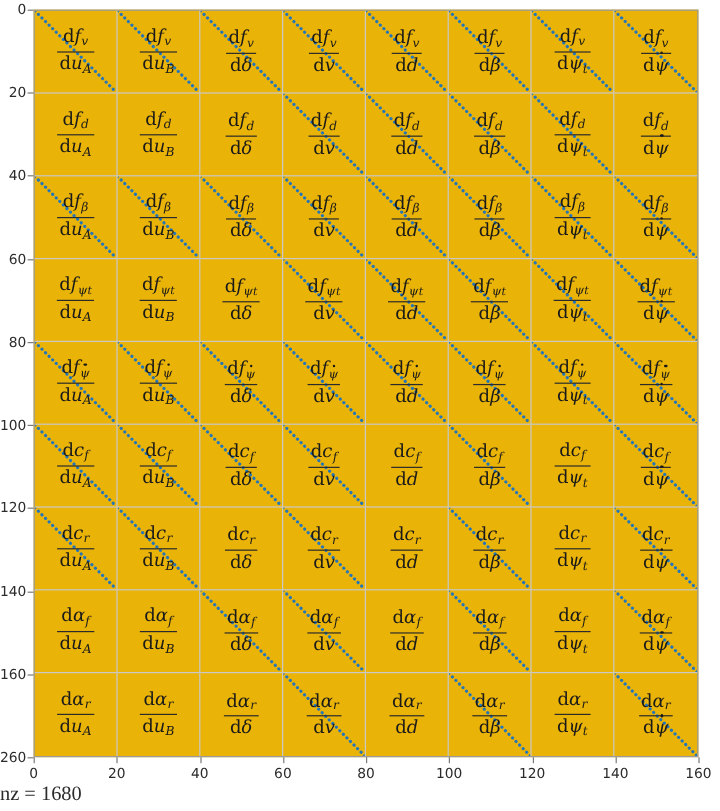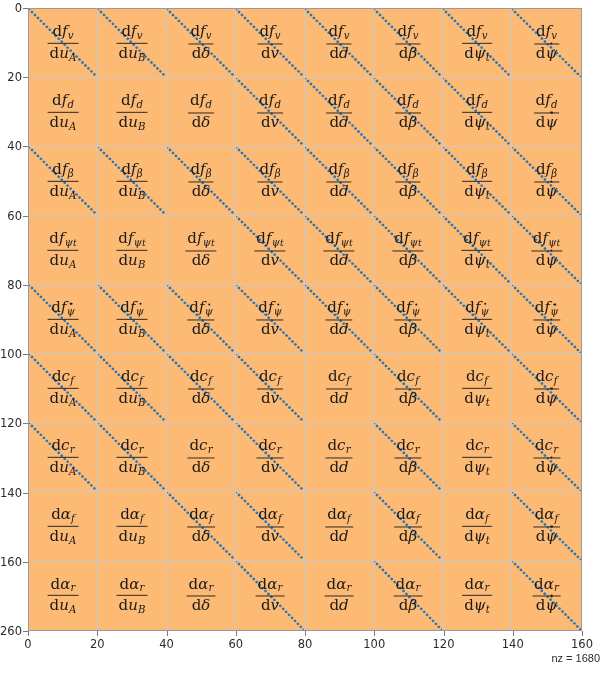--- a/index.html
+++ b/index.html
@@ -12,21 +12,21 @@
   }
   #fig{position:absolute;left:0;top:0;width:600px;height:676px;}
 
   
   #plot{
     position:absolute;
     left:28px; top:8px;
     width:554px; height:623px;
     border:1px solid #9a9a9a;
     box-sizing:border-box;
-    background:#fdba74;
+    background:#eab308;
   }
   #cellgrid{
     position:absolute; left:0; top:0; right:0; bottom:0;
     display:grid;
     grid-template-columns:repeat(8,1fr);
     grid-template-rows:repeat(9,1fr);
   }
   .cell{
     position:relative;
     border-right:1px solid #c9c9c9;
@@ -82,23 +82,23 @@
   .ytick-label{right:584px;transform:translateY(-50%);text-align:right;}
   .xtick-label{transform:translateX(-50%);}
   .tickmark{position:absolute;background:#7a7a7a;}
   .ytickmark{width:5px;height:1px;left:23px;}
   .xtickmark{height:5px;width:1px;top:631px;}
 
   #xlabel{
     position:absolute;
     left:0;right:0;
     top:652px;
-    text-align:right;
-    font-family:Liberation Sans, sans-serif;
-    font-size:11px;
+    text-align:left;
+    font-family:Liberation Serif, serif;
+    font-size:17px;
     color:#2b2b2b;
   }
 </style>
 </head>
 <body>
 
 <div id="fig">
 
   <div id="plot">
     <div id="cellgrid">

